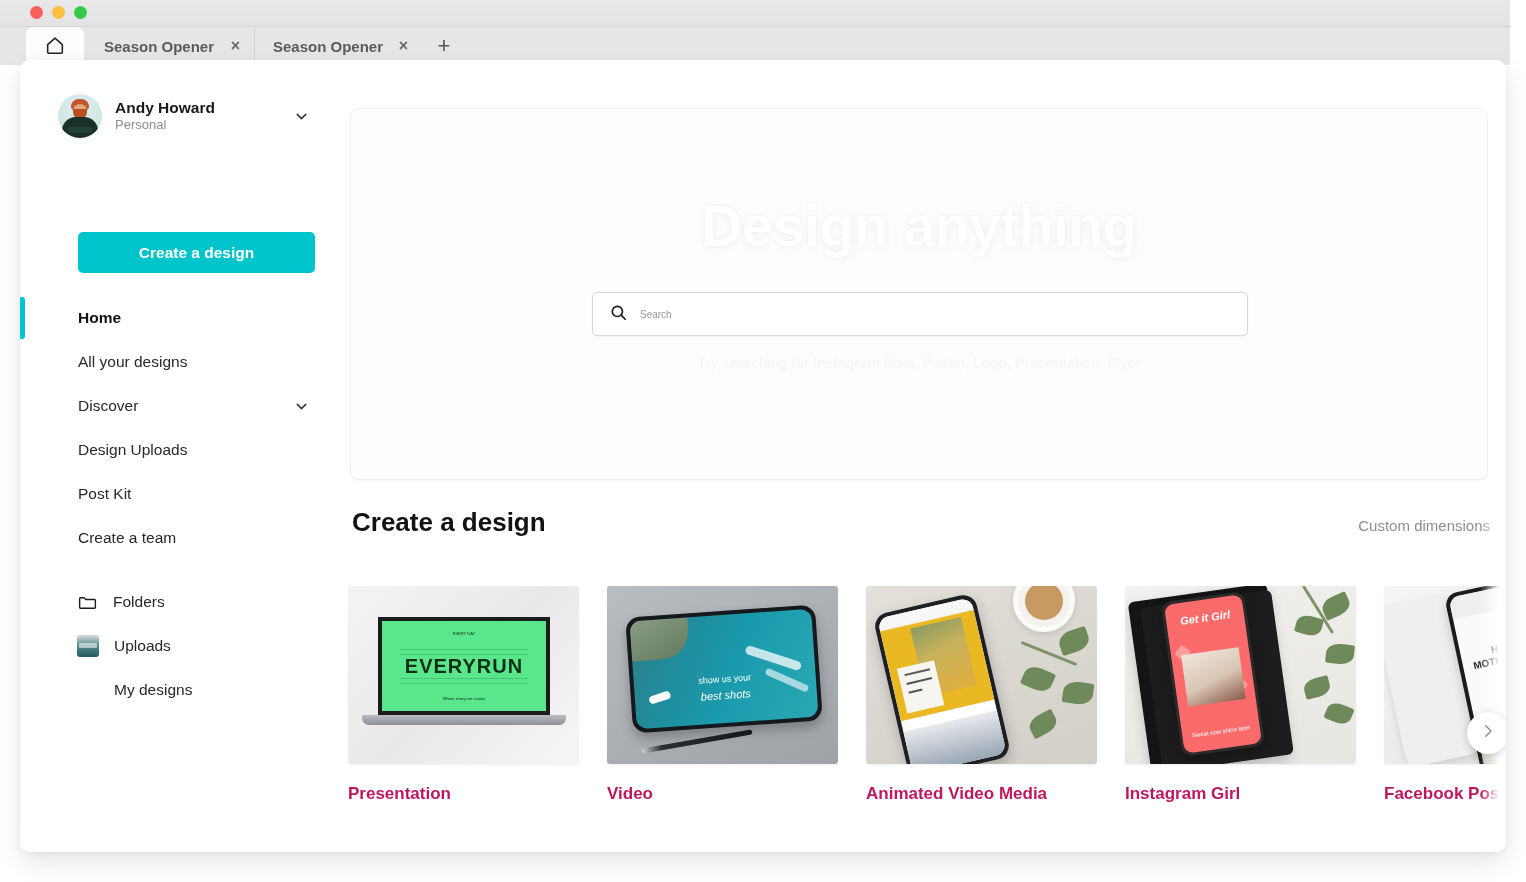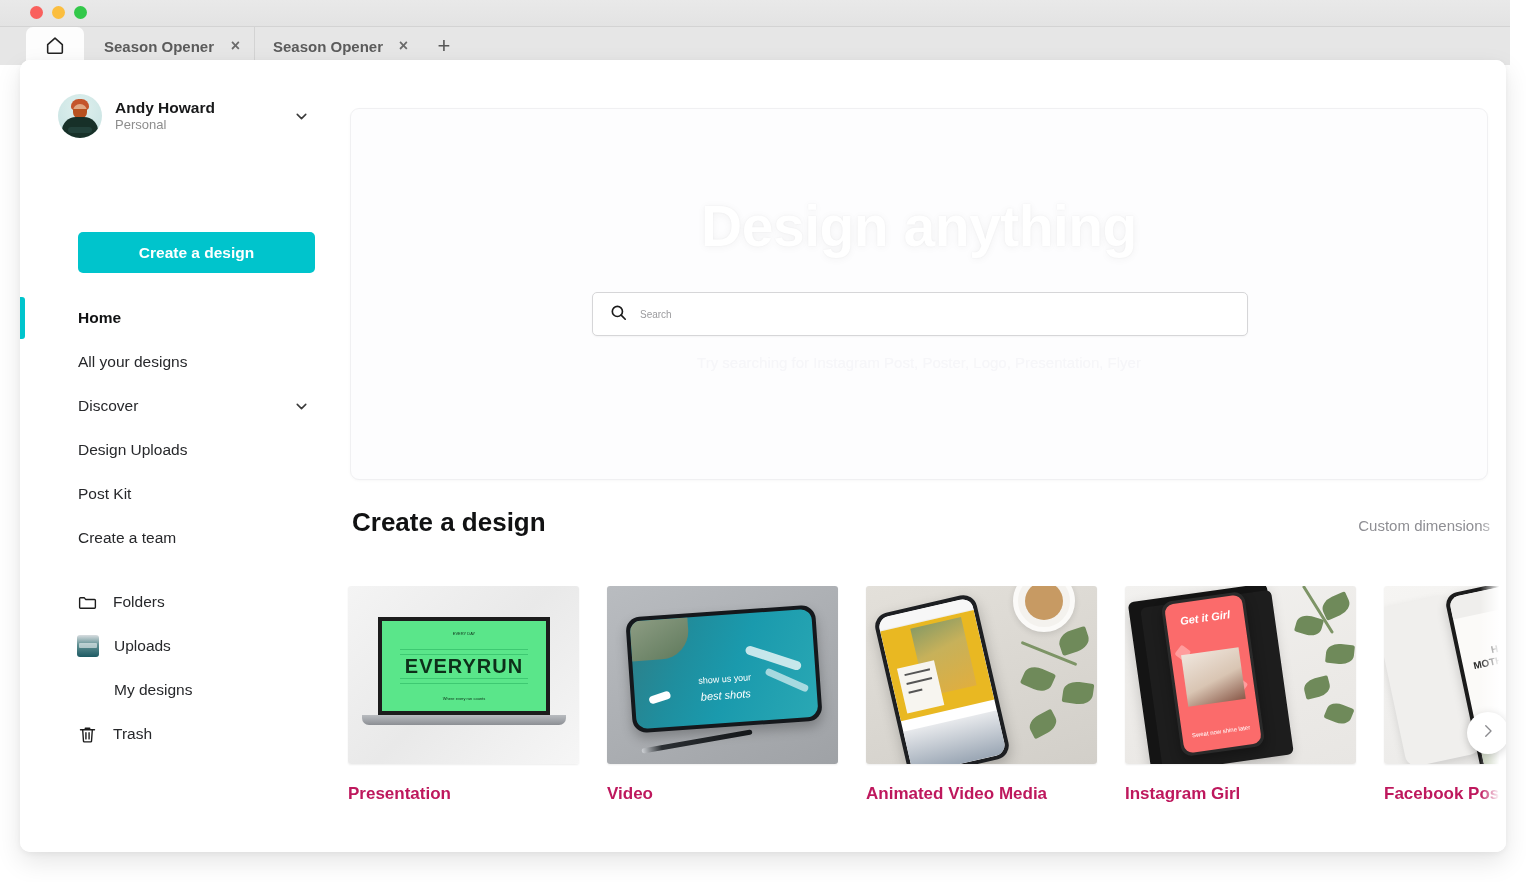--- a/index.html
+++ b/index.html
@@ -494,28 +494,20 @@
         </div>
 
         <div class="nav2-item">
           <span class="mini-thumb mydesigns">
               <span class="streak"></span>
               <span class="streak2"></span>
             </span>
           <span>My designs</span>
         </div>
 
-        <div class="nav2-item">
-          <span class="icon-line">
-            <svg width="21" height="21" viewBox="0 0 24 24" fill="none" stroke="#1c1c1c" stroke-width="1.6" stroke-linecap="round" stroke-linejoin="round">
-              <path d="M4 6.5h16M9.5 6.5V4.8h5v1.7M6.5 6.5l.9 13a1 1 0 0 0 1 .9h7.2a1 1 0 0 0 1-.9l.9-13M10.2 10v7M13.8 10v7"></path>
-            </svg>
-          </span>
-          <span>Trash</span>
-        </div>
       </div>
     </div>
 
     <div class="main">
 
       <div class="hero">
         <div class="hero-title">Design anything</div>
 
         <div class="search-wrap">
           <span>

